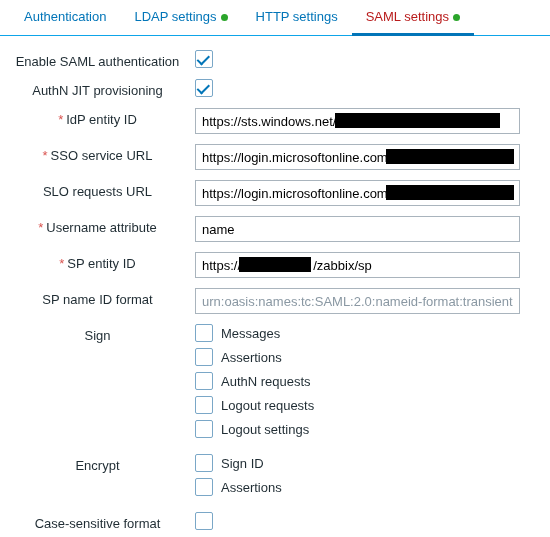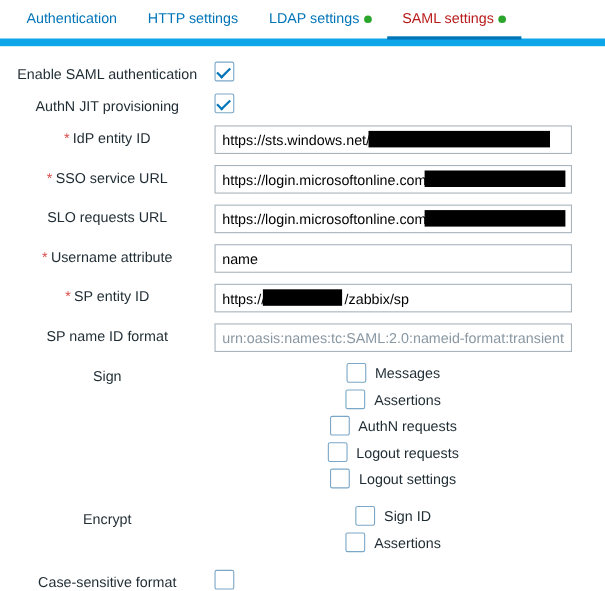--- a/index.html
+++ b/index.html
@@ -7,21 +7,21 @@
     margin: 0;
     padding: 0;
     font-family: Arial, Helvetica, sans-serif;
     font-size: 13px;
     color: #1f2c33;
     background: #fff;
     width: 550px;
   }
   .tabs {
     display: flex;
-    border-bottom: 7px solid #0ea5e9;
+    border-bottom: 1px solid #0ea5e9;
     padding-left: 10px;
   }
   .tab {
     padding: 9px 14px 9px 14px;
     color: #0275b8;
     cursor: pointer;
     position: relative;
     font-size: 13px;
   }
   .tab.active {
@@ -99,38 +99,37 @@
   .redacted {
     position: absolute;
     background: #000;
     height: 15px;
     top: 5px;
   }
   .cb-line {
     display: flex;
     align-items: center;
     margin-bottom: 6px;
-    justify-content: center;
   }
   .cb-line .checkbox {
     margin-right: 8px;
   }
   .cb-label {
     font-size: 13px;
   }
 </style>
 </head>
 <body>
 
 <div class="tabs">
   <div class="tab">Authentication</div>
-  <div class="tab">HTTP settings</div>
   <div class="tab">
     <span>LDAP settings</span><span class="dot"></span>
   </div>
+  <div class="tab">HTTP settings</div>
   <div class="tab active">
     <span>SAML settings</span><span class="dot"></span>
   </div>
 </div>
 
 <div class="form">
 
   <div class="row">
     <div class="label">Enable SAML authentication</div>
     <div class="control">

